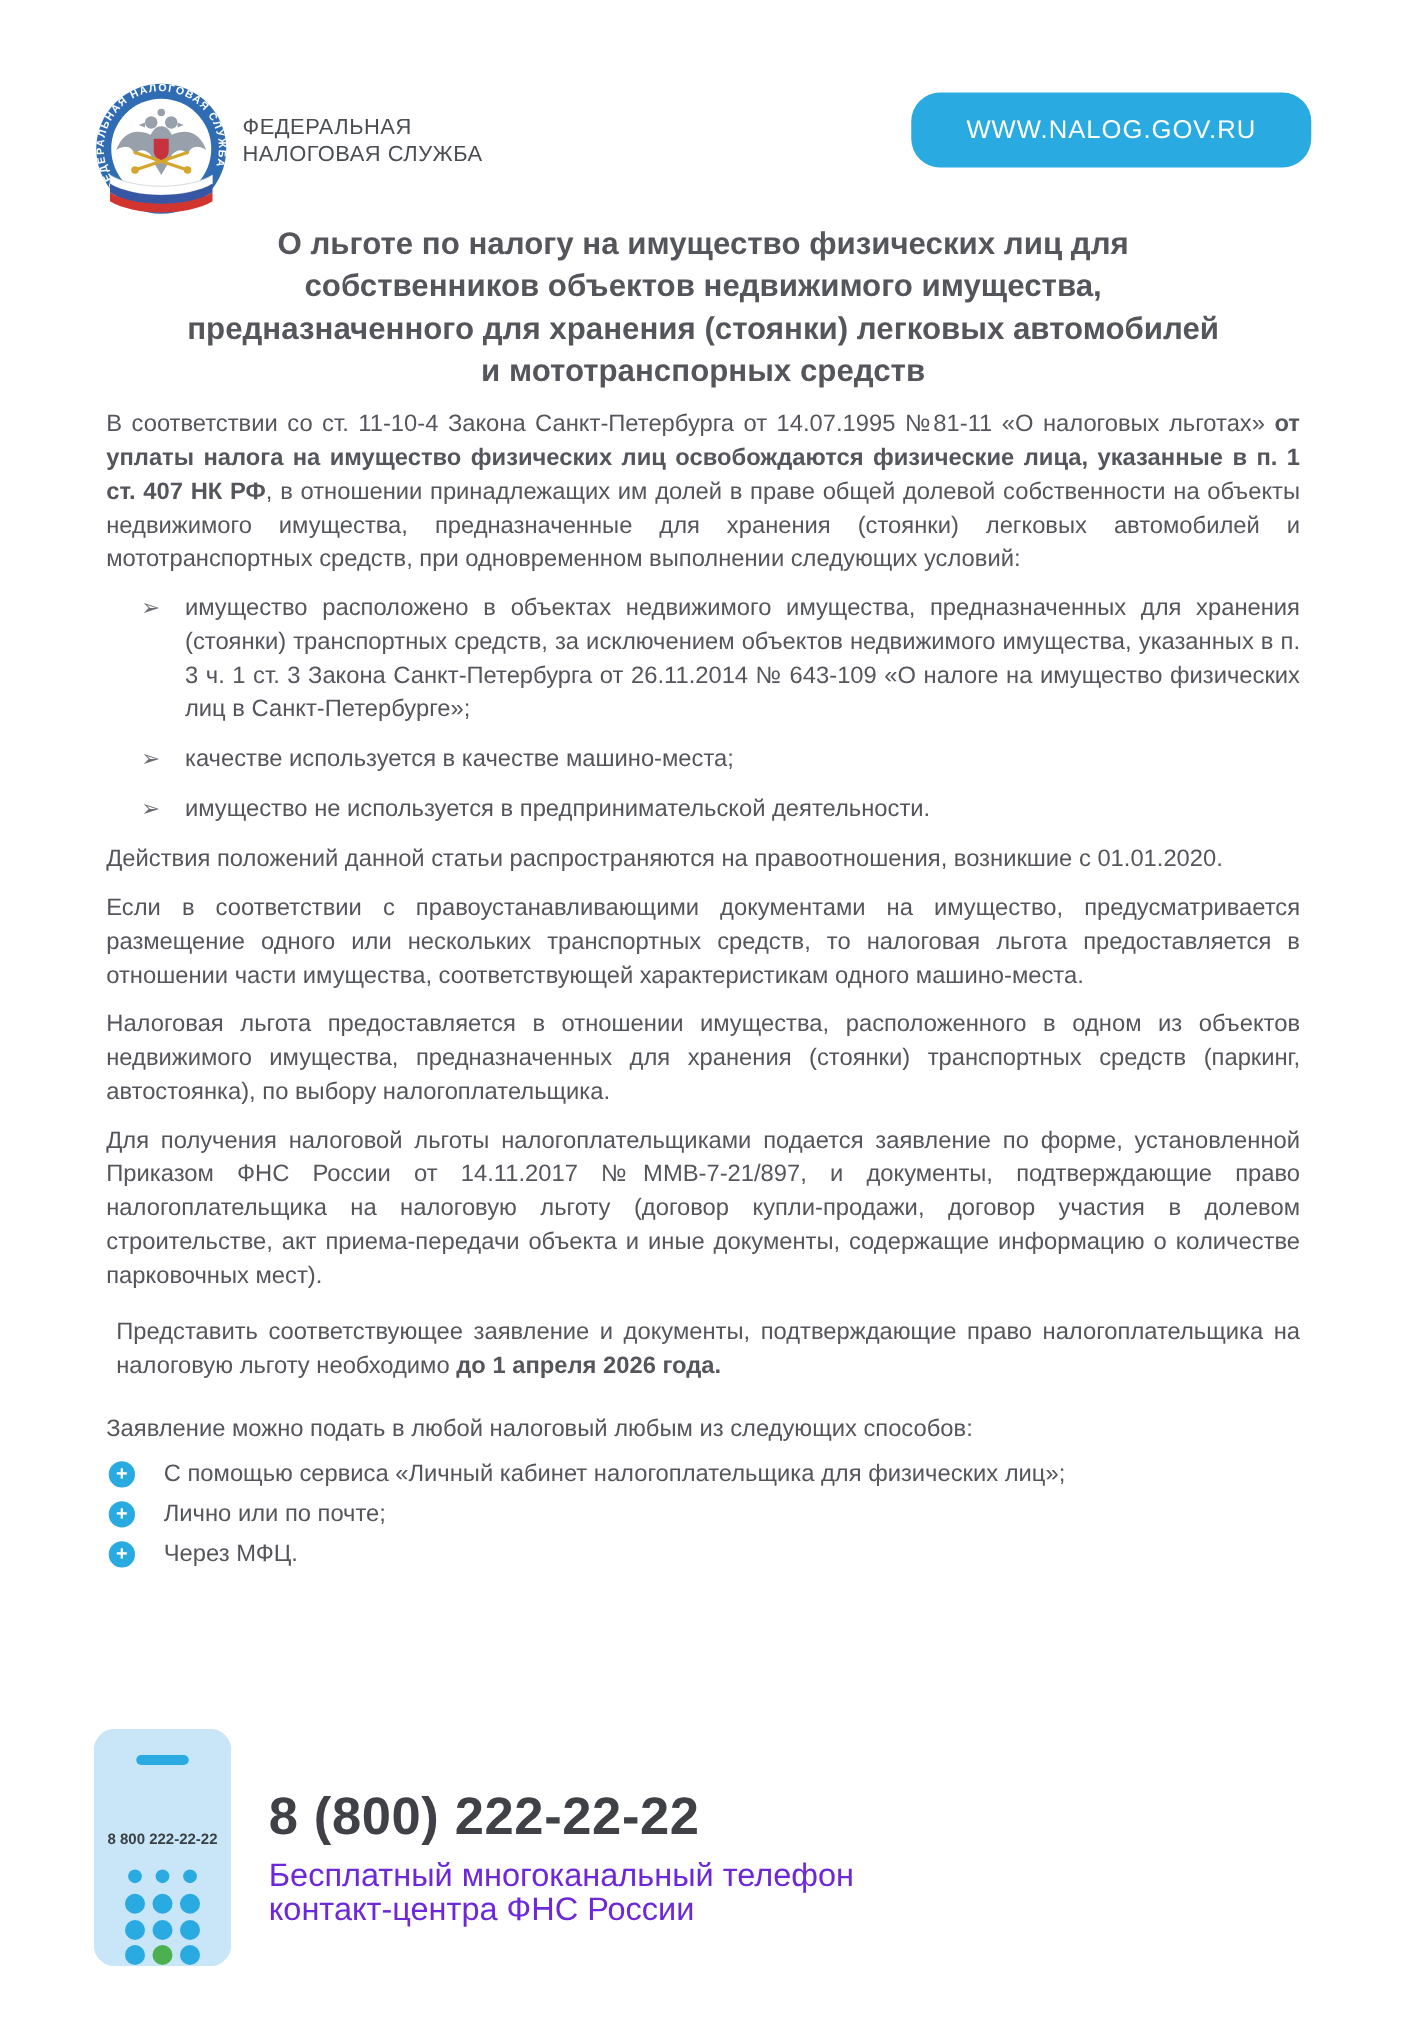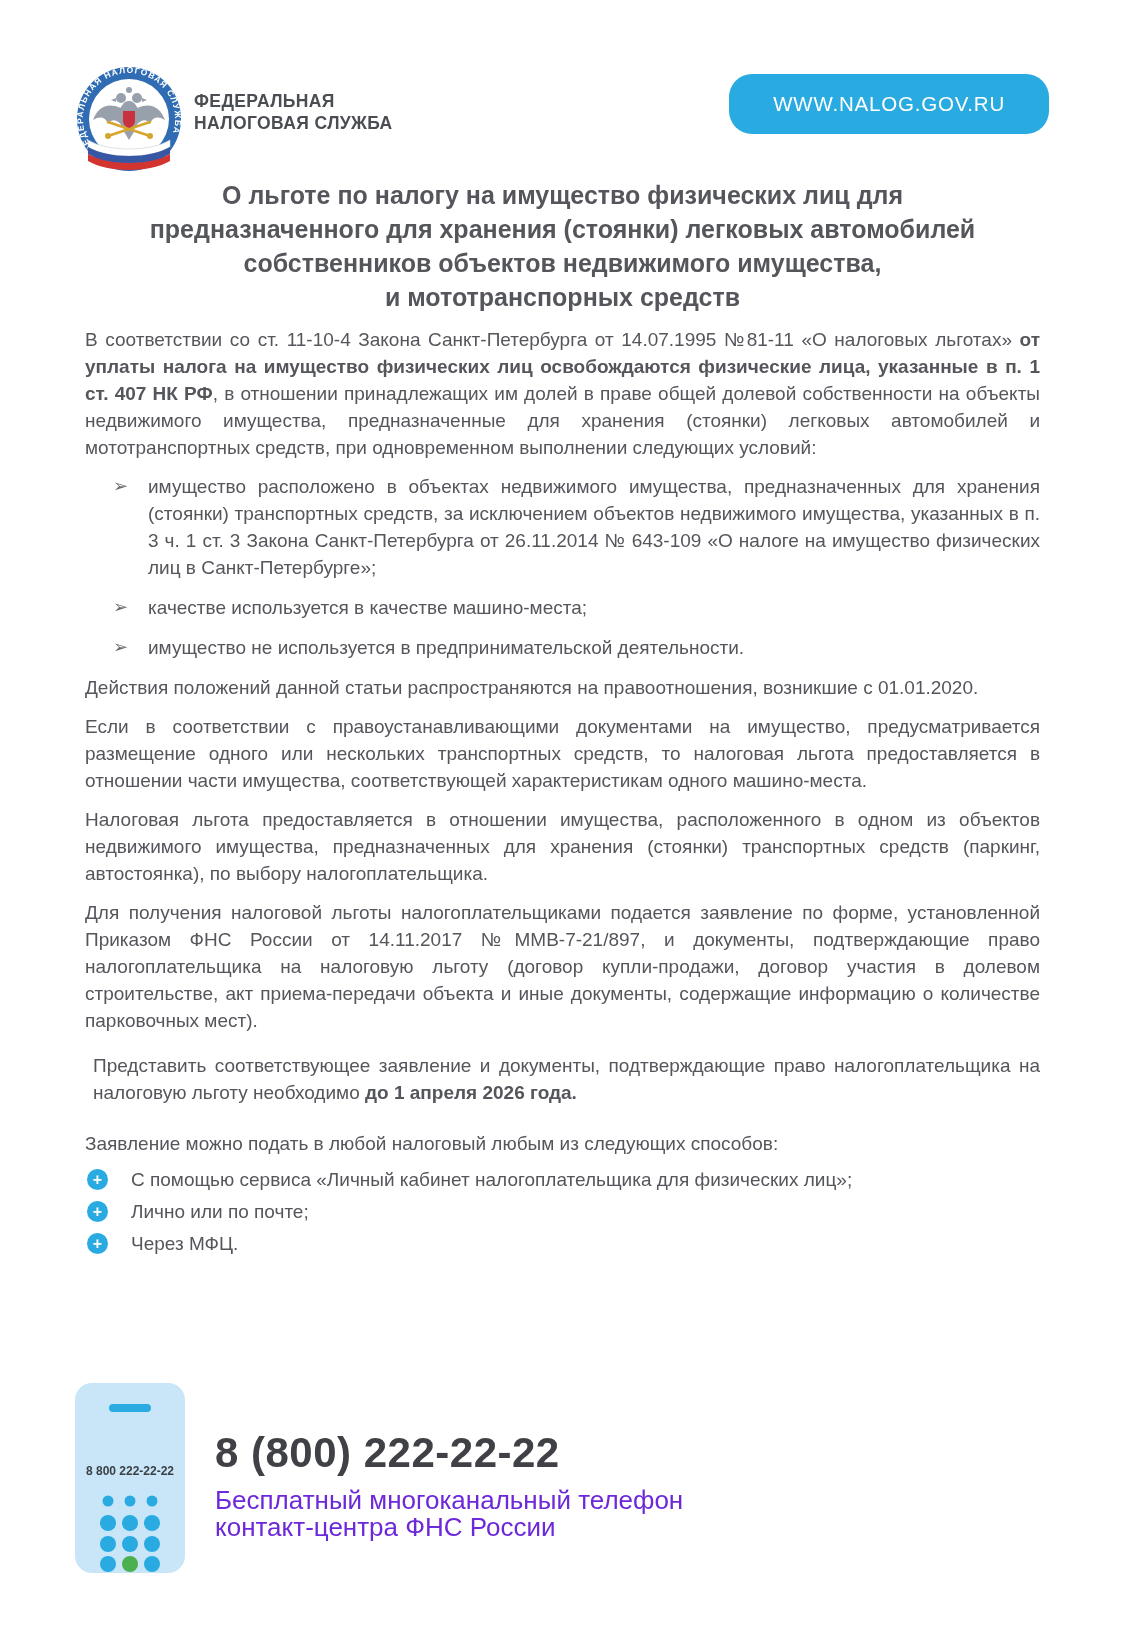--- a/index.html
+++ b/index.html
@@ -4,21 +4,21 @@
 <style>
   html,body { margin:0; padding:0; background:#ffffff; }
   .page {
     position:relative; width:1125px; height:1625px; background:#ffffff;
     font-family:"Liberation Sans", sans-serif; color:#55565C; overflow:hidden;
   }
   
   .header { position:absolute; top:0; left:0; right:0; height:178px; }
   .emblem { position:absolute; left:74px; top:64px; width:110px; height:112px; }
   .emblem text { font-family:"Liberation Sans", sans-serif; }
-  .wordmark { position:absolute; left:194px; top:90px; font-weight:bold;
+  .wordmark { position:absolute; left:194px; top:90px; font-weight:normal;
               font-size:17.5px; line-height:22px; color:#4A4D52; letter-spacing:0.4px; }
   .site-pill { position:absolute; right:76px; top:74px; height:60px; background:#29ABE2;
                color:#ffffff; border-radius:23px; display:flex; align-items:center;
                padding:0 44px; font-size:20.5px; letter-spacing:0.8px; border:none; cursor:pointer;
                font-family:"Liberation Sans", sans-serif; }
   
   .content { position:absolute; top:178px; left:85px; width:955px;
              font-size:19px; line-height:27px; }
   .title { margin:0 0 12px; text-align:center; color:#54565B;
            font-size:25px; line-height:34px; font-weight:bold; }
@@ -92,22 +92,22 @@
       <div>НАЛОГОВАЯ СЛУЖБА</div>
     </div>
 
     <button class="site-pill">WWW.NALOG.GOV.RU</button>
   </div>
 
   <div class="content">
 
     <h1 class="title">
       <span class="tline">О льготе по налогу на имущество физических лиц для</span>
+      <span class="tline">собственников объектов недвижимого имущества,</span>
       <span class="tline">предназначенного для хранения (стоянки) легковых автомобилей</span>
-      <span class="tline">собственников объектов недвижимого имущества,</span>
       <span class="tline">и мототранспорных средств</span>
     </h1>
 
     <p class="para"><span>В соответствии со ст. 11-10-4 Закона Санкт-Петербурга от 14.07.1995 №81-11 «О налоговых льготах» </span><strong>от уплаты налога на имущество физических лиц освобождаются физические лица, указанные в п. 1 ст. 407 НК РФ</strong><span>, в отношении принадлежащих им долей в праве общей долевой собственности на объекты недвижимого имущества, предназначенные для хранения (стоянки) легковых автомобилей и мототранспортных средств, при одновременном выполнении следующих условий:</span></p>
 
     <ul class="conditions">
       <li class="cond">
         <span class="arrow">➢</span>
         <span>имущество расположено в объектах недвижимого имущества, предназначенных для хранения (стоянки) транспортных средств, за исключением объектов недвижимого имущества, указанных в п. 3 ч. 1 ст. 3 Закона Санкт-Петербурга от 26.11.2014 № 643-109 «О налоге на имущество физических лиц в Санкт-Петербурге»;</span>
       </li>

